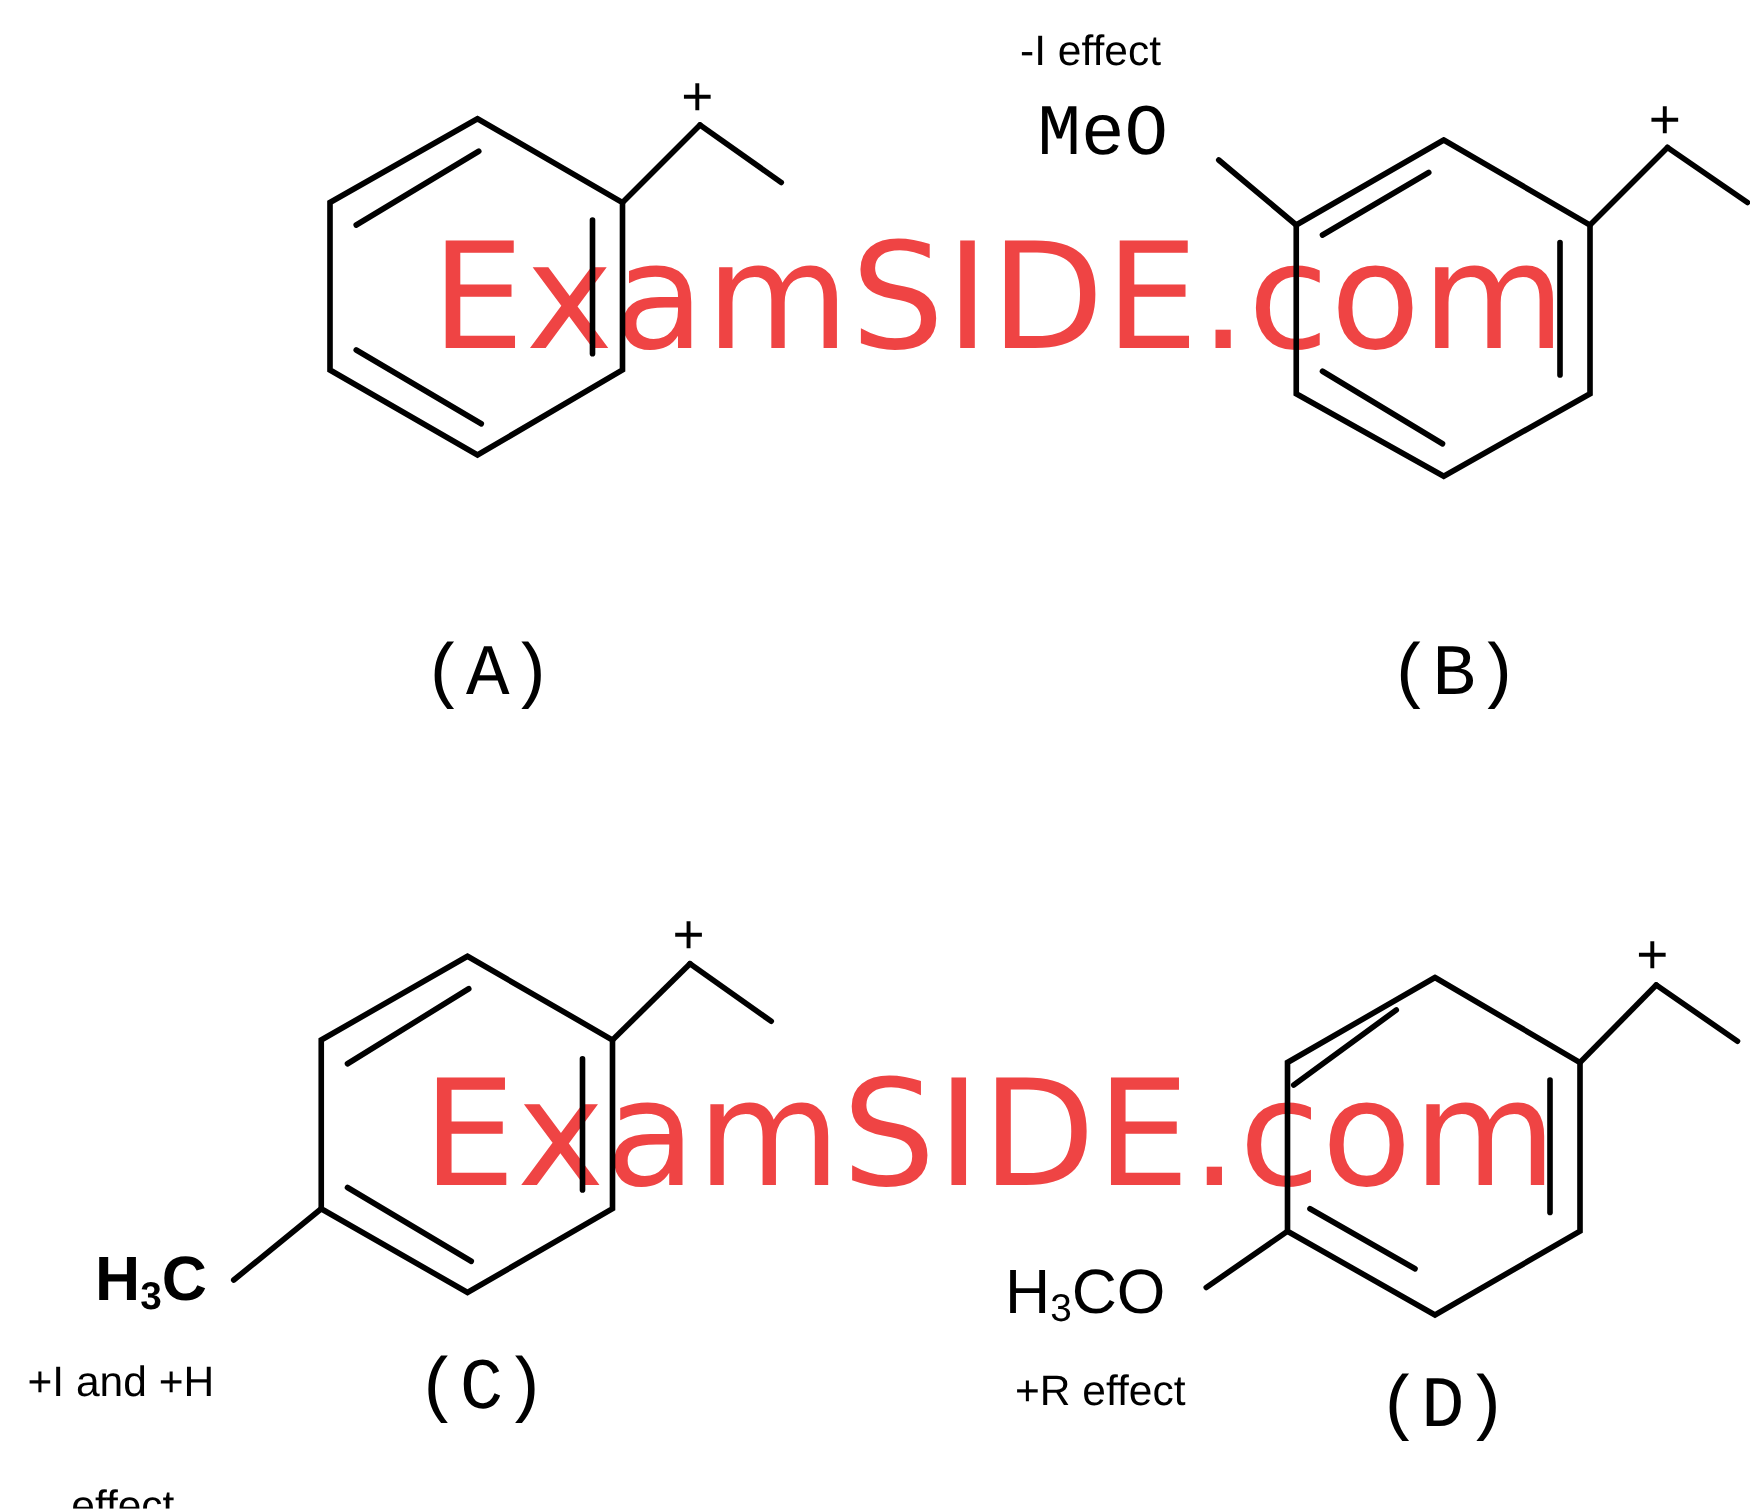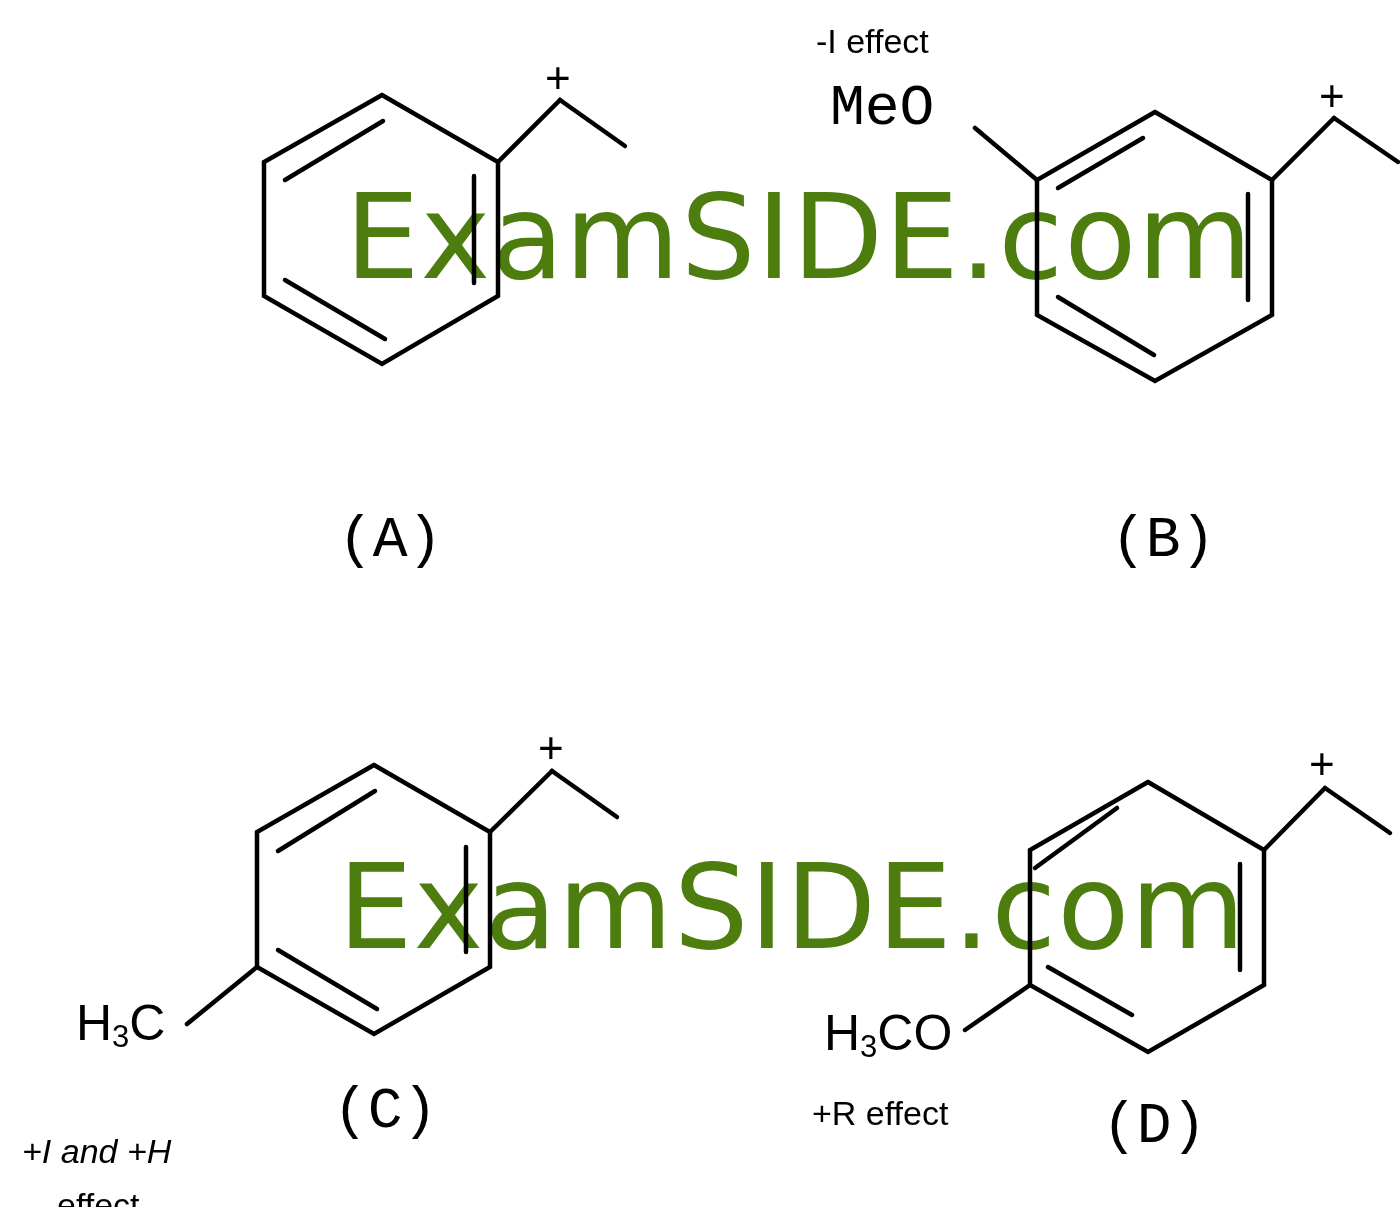--- a/index.html
+++ b/index.html
@@ -4,21 +4,21 @@
 <style>
   html, body { margin:0; padding:0; background:#ffffff; }
   #canvas { position:relative; width:1400px; height:1207px; overflow:hidden; background:#ffffff; }
   svg { position:absolute; left:0; top:0; }
   .bond { stroke:#000; stroke-width:4.5; stroke-linecap:round; fill:none; }
   .lbl { position:absolute; font-family:"Liberation Sans","DejaVu Sans",sans-serif; color:#000; white-space:nowrap; line-height:1; }
   .big { font-size:58px;font-family:Liberation Mono, monospace; }
   .mid { font-size:50px; }
   .small { font-size:34px; }
   .plus { font-size:44px; }
-  .wm { position:absolute; font-family:"DejaVu Sans","Liberation Sans",sans-serif; font-size:118px; color:#4d7c0f; letter-spacing:1px; white-space:nowrap; line-height:1; }
+  .wm { position:absolute; font-family:"DejaVu Sans","Liberation Sans",sans-serif; font-size:118px; color:#ef4444; letter-spacing:1px; white-space:nowrap; line-height:1; }
   sub { font-size:0.62em; vertical-align:-0.22em; }
 </style>
 </head>
 <body>
 
 <div id="canvas">
 
   <div class="wm" style="left:345px; top:178px;">ExamSIDE.com</div>
   <div class="wm" style="left:338px; top:848px;">ExamSIDE.com</div>
 
@@ -66,23 +66,23 @@
 
   <div class="lbl plus" style="left:545px; top:56px;">+</div>
   <div class="lbl big" style="left:338px; top:512px;">(A)</div>
 
   <div class="lbl small" style="left:816px; top:24px;">-I effect</div>
   <div class="lbl big" style="left:830px; top:80px;">MeO</div>
   <div class="lbl plus" style="left:1319px; top:74px;">+</div>
   <div class="lbl big" style="left:1111px; top:512px;">(B)</div>
 
   <div class="lbl plus" style="left:538px; top:726px;">+</div>
-  <div class="lbl mid" style="left:76px; top:998px;"><span>H</span><sub>3</sub><span>C</span></div>
-  <div class="lbl small" style="left:22px; top:1134px;font-style:italic;">+I and +H</div>
+  <div class="lbl mid" style="left:76px; top:998px;font-weight:bold;"><span>H</span><sub>3</sub><span>C</span></div>
+  <div class="lbl small" style="left:22px; top:1089px;">+I and +H</div>
   <div class="lbl small" style="left:57px; top:1188px;">effect</div>
   <div class="lbl big" style="left:333px; top:1083px;">(C)</div>
 
   <div class="lbl plus" style="left:1309px; top:742px;">+</div>
-  <div class="lbl mid" style="left:804px; top:1008px;margin-left:20px;"><span>H</span><sub>3</sub><span>CO</span></div>
+  <div class="lbl mid" style="left:804px; top:1008px;"><span>H</span><sub>3</sub><span>CO</span></div>
   <div class="lbl small" style="left:788px; top:1096px;margin-left:24px;">+R effect</div>
   <div class="lbl big" style="left:1102px; top:1098px;">(D)</div>
 
 </div>
 
 </body></html>

